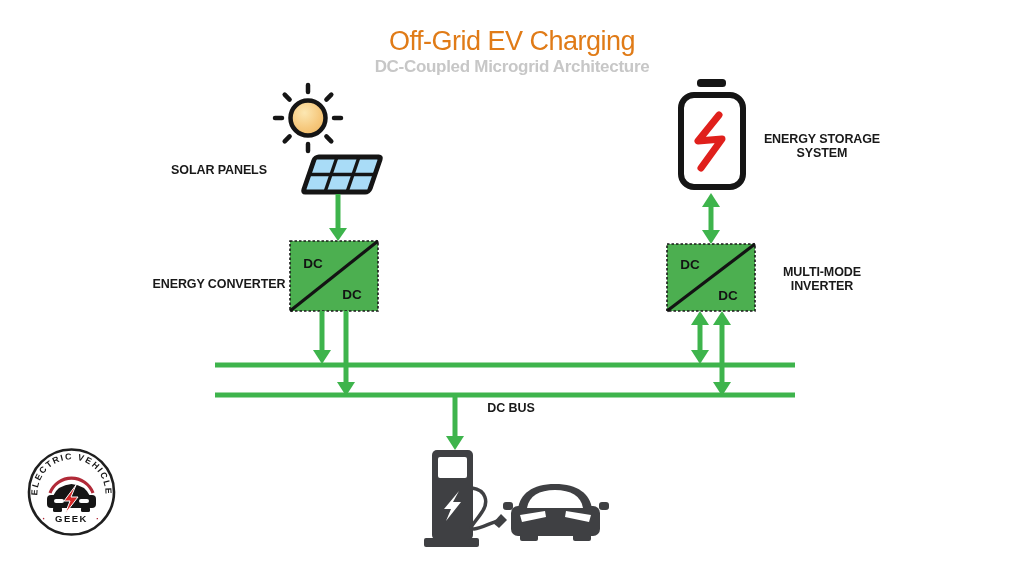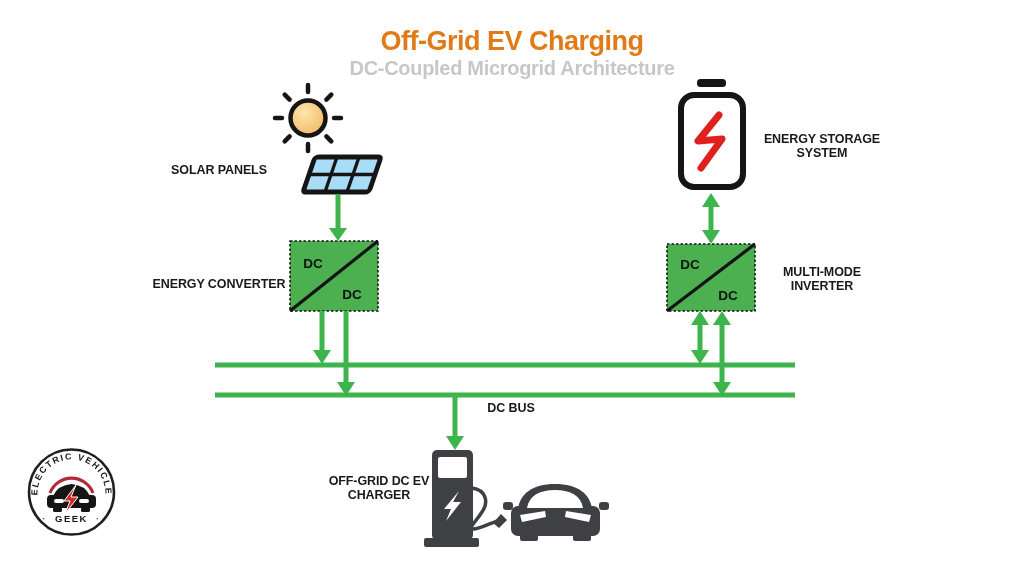--- a/index.html
+++ b/index.html
@@ -1,21 +1,21 @@
 <!DOCTYPE html>
 <html><head>
 <meta charset="utf-8">
 <style>
   html,body{margin:0;padding:0;background:#ffffff;}
   .canvas{position:relative;width:1024px;height:576px;background:#ffffff;overflow:hidden;
           font-family:"Liberation Sans",sans-serif;}
   .title{position:absolute;top:26px;left:0;right:0;text-align:center;
-         font-size:27px;font-weight:bold;letter-spacing:-0.5px;color:#E07B17;}
+         font-size:27px;font-weight:normal;letter-spacing:-0.5px;color:#E07B17;}
   .subtitle{position:absolute;top:57px;left:0;right:0;text-align:center;
-            font-size:20px;font-weight:bold;letter-spacing:-0.3px;color:#C7C7C7;}
+            font-size:17px;font-weight:bold;letter-spacing:-0.3px;color:#C7C7C7;}
   .art{position:absolute;left:0;top:0;width:1024px;height:576px;}
   .label{position:absolute;font-weight:bold;font-size:12.5px;line-height:1.12;
          color:#191919;text-align:center;letter-spacing:-0.1px;}
   .lbl-solar{left:149px;top:163px;width:140px;}
   .lbl-boost{left:139px;top:277px;width:160px;}
   .lbl-ess{left:762px;top:132px;width:120px;}
   .lbl-inv{left:767px;top:265px;width:110px;}
   .lbl-bus{left:471px;top:373px;width:80px;margin-top:28px;}
   .lbl-charger{left:319px;top:474px;width:120px;}
   .gline{stroke:#3EB44C;stroke-width:5;}
@@ -170,15 +170,14 @@
         <tspan dx="4" class="logo-dot">·</tspan>
       </text>
     </g>
   </svg>
 
   <div class="label lbl-solar">SOLAR PANELS</div>
   <div class="label lbl-boost">ENERGY CONVERTER</div>
   <div class="label lbl-inv">MULTI-MODE INVERTER</div>
   <div class="label lbl-ess">ENERGY STORAGE SYSTEM</div>
   <div class="label lbl-bus">DC BUS</div>
-  <div class="label lbl-charger">OFF-GRID DC EV CHARGER</div>
 
 </div>
 
 </body></html>

